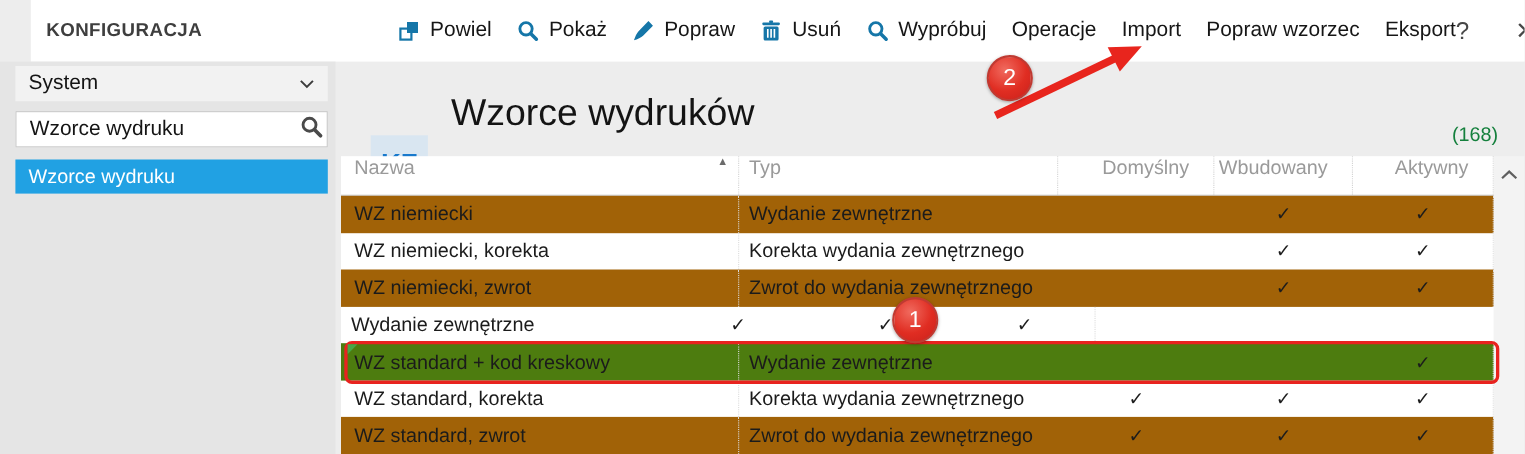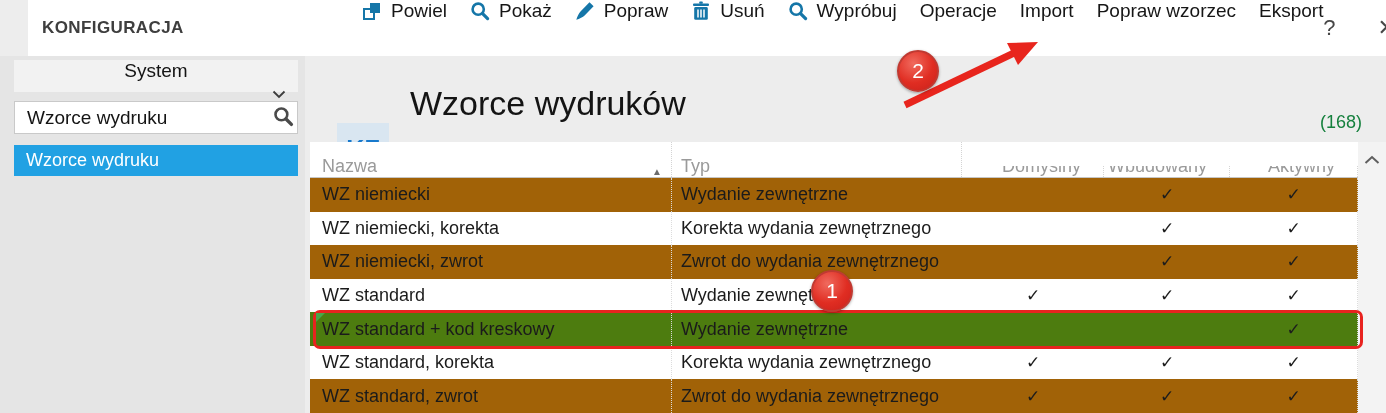--- a/index.html
+++ b/index.html
@@ -6,61 +6,61 @@
   html,body { margin:0; padding:0; }
   body {
     width:1386px; height:413px; position:relative; overflow:hidden;
     font-family:"Liberation Sans", sans-serif; background:#ededed;
     -webkit-font-smoothing:antialiased;
   }
 
   
   .topbar { position:absolute; left:0; top:0; width:1386px; height:56px; background:#ffffff;margin-left:28px; }
   .app-title { position:absolute; left:14px; top:18px; font-size:17px; font-weight:bold; color:#3e3e3e; letter-spacing:.4px; }
-  .toolbar { position:absolute; left:334px; top:0; height:56px; display:flex; align-items:flex-start; gap:23px; }
+  .toolbar { position:absolute; left:334px; top:0; height:56px; display:flex; align-items:center; gap:23px; }
   .tool-btn { display:flex; align-items:center; gap:9px; font-size:19px; color:#161616; white-space:nowrap; cursor:default; }
   .tool-btn svg { display:block; }
   .window-controls { position:absolute; right:18px; top:0; height:56px; display:flex; align-items:center; gap:42px; }
   .win-btn { font-size:22px; color:#474747; line-height:1; }
 
   
   .sidebar { position:absolute; left:0; top:56px; width:305px; height:357px; background:#e5e5e5; }
   .sb-select { position:absolute; left:14px; top:4px; width:284px; height:32px; background:#f2f2f2;
-               display:flex; align-items:center; padding:0 12px; font-size:19px; color:#141414;flex-direction:column; }
+               display:flex; align-items:center; padding:0 12px; font-size:19px; color:#141414; }
   .sb-select .chev { margin-left:auto; }
   .sb-search { position:absolute; left:14px; top:45px; width:284px; height:33px; background:#ffffff;
                border:1px solid #c9c9c9; display:flex; align-items:center; padding:0 8px 0 12px; }
   .sb-search input { border:none; outline:none; flex:1; font-family:"Liberation Sans",sans-serif;
                      font-size:19px; color:#141414; background:transparent; padding:0; }
   .sb-item-selected { position:absolute; left:14px; top:89px; width:284px; height:31px; background:#21a1e3;
                       color:#ffffff; display:flex; align-items:center; padding:0 12px; font-size:18px; }
 
   
   .kf-badge { position:absolute; left:337px; top:75px; width:52px; height:52px; background:#d9e6f1;
               color:#1879cc; font-size:25px; font-weight:bold; display:flex; align-items:center; justify-content:center;margin-top:48px; }
   .page-title { position:absolute; left:410px; top:84px; font-size:34px; color:#141414; }
   .record-count { position:absolute; right:24px; top:112px; font-size:18px; color:#15803d; }
 
   
   .table { position:absolute; left:310px; top:142px; width:1048px; height:271px; background:#ffffff;
            display:flex; flex-direction:column; }
   .thead { height:36px; display:flex; align-items:stretch; border-bottom:1px solid #c6c6c6;
            color:#9a9a9a; font-size:18px; }
-  .thead .cell { display:flex; align-items:flex-end; border-right:1px dotted #d4d4d4; }
+  .thead .cell { display:flex; align-items:flex-start; border-right:1px dotted #d4d4d4; }
   .tbody { flex:1; display:flex; flex-direction:column; }
   .trow { flex:1; display:flex; align-items:center; font-size:18px; color:#1b1b1b; position:relative; }
   .trow.stripe { background:#a16207; }
   .trow.highlight { background:#4d7c0f; }
   .cell { overflow:hidden; white-space:nowrap; }
   .col-name { width:362px; padding-left:12px; }
   .col-type { width:290px; padding-left:9px; }
   .col-def  { width:142px; }
   .col-built{ width:126px; }
   .col-act  { width:128px; }
-  .thead .col-def, .thead .col-built, .thead .col-act { justify-content:flex-end; padding-right:22px;margin-top:24px; }
+  .thead .col-def, .thead .col-built, .thead .col-act { justify-content:flex-end; padding-right:22px; }
   .trow .col-def, .trow .col-built, .trow .col-act { text-align:center; font-size:17px; color:#1c1c1c; }
   .trow .col-name { border-right:1px dotted #dcdcdc; height:100%; display:flex; align-items:center; }
   .trow .col-act { border-right:1px dotted #dcdcdc; height:100%; display:flex; align-items:center; justify-content:center; }
   .sort-asc { margin-left:auto; margin-right:9px; font-size:10px; color:#6b6b6b; }
 
   
   .scrollbar { position:absolute; left:1358px; top:142px; width:28px; height:271px; background:#f3f3f3; }
   .scroll-up { position:absolute; left:6px; top:9px; }
 
   
@@ -225,21 +225,20 @@
 
     <div class="trow stripe">
       <div class="cell col-name">WZ niemiecki, zwrot</div>
       <div class="cell col-type">Zwrot do wydania zewnętrznego</div>
       <div class="cell col-def"></div>
       <div class="cell col-built">✓</div>
       <div class="cell col-act">✓</div>
     </div>
 
     <div class="trow">
-      <div class="cell col-name">WZ standard</div>
       <div class="cell col-type">Wydanie zewnętrzne</div>
       <div class="cell col-def">✓</div>
       <div class="cell col-built">✓</div>
       <div class="cell col-act">✓</div>
     </div>
 
     <div class="trow highlight">
       <div class="cell col-name">WZ standard + kod kreskowy</div>
       <div class="cell col-type">Wydanie zewnętrzne</div>
       <div class="cell col-def"></div>

